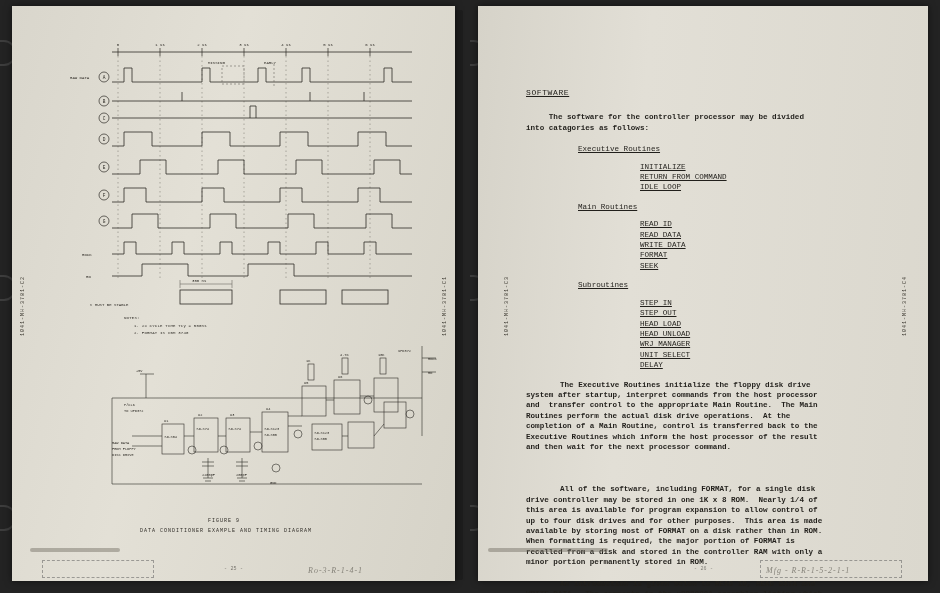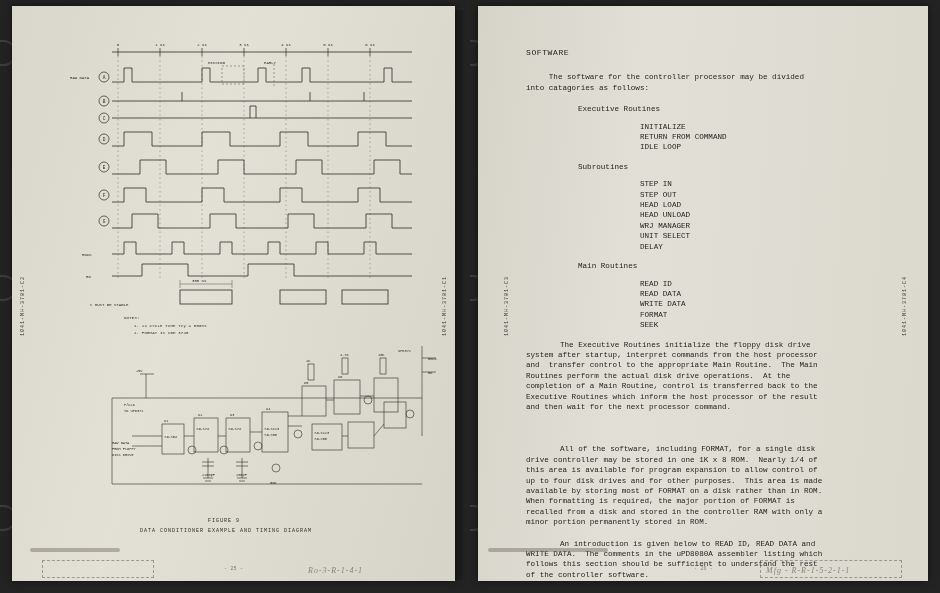--- a/index.html
+++ b/index.html
@@ -27,26 +27,26 @@
   .notch{position:absolute;width:14px;height:22px;border:2px solid #3d3d3d;border-left:none;border-radius:0 12px 12px 0;}
 
   
   .txt{position:absolute;color:#2e2b26;font-family:"Liberation Mono", monospace;letter-spacing:.2px;}
   .tiny{font-size:4px;line-height:5px;}
   .xs{font-size:5px;line-height:6px;}
 
   
   .doc{position:absolute;left:48px;top:42px;width:355px;color:#211f1b;
        font-family:"Liberation Mono", monospace;font-size:7.6px;line-height:10.4px;}
-  .doc .hdr{font-size:8px;letter-spacing:.6px;margin-bottom:14px;}
-  .doc p{margin:0 0 11px 0;white-space:pre-wrap;}
+  .doc .hdr{font-size:8px;letter-spacing:.6px;text-decoration:underline;margin-bottom:14px;margin-top:40px;}
+  .doc p{margin:0 0 11px 0;white-space:pre-wrap;font-weight:bold;}
   .doc .indent1{margin-left:52px;}
   .doc .indent2{margin-left:114px;}
   .doc .grp{margin:0 0 9px 0;}
-  .doc .grp .line{white-space:pre;}
+  .doc .grp .line{white-space:pre;text-decoration:underline;}
 
   
   .vert{position:absolute;transform:rotate(-90deg);transform-origin:left top;
         font-size:5px;color:#3a372f;letter-spacing:1px;white-space:nowrap;}
 
   
   .diagram{position:absolute;left:0;top:0;width:443px;height:575px;}
   svg{display:block;}
   .lbl{font-family:"Liberation Mono", monospace;fill:#2b2823;}
 
@@ -304,39 +304,39 @@
 
       <div class="grp">
         <div class="line indent1">Executive Routines</div>
         <div style="height:7px"></div>
         <div class="line indent2">INITIALIZE</div>
         <div class="line indent2">RETURN FROM COMMAND</div>
         <div class="line indent2">IDLE LOOP</div>
       </div>
 
       <div class="grp">
+        <div class="line indent1">Main Routines</div>
+        <div style="height:7px"></div>
+        <div class="line indent2">READ ID</div>
+        <div class="line indent2">READ DATA</div>
+        <div class="line indent2">WRITE DATA</div>
+        <div class="line indent2">FORMAT</div>
+        <div class="line indent2">SEEK</div>
+      </div>
+
+      <div class="grp">
         <div class="line indent1">Subroutines</div>
         <div style="height:7px"></div>
         <div class="line indent2">STEP IN</div>
         <div class="line indent2">STEP OUT</div>
         <div class="line indent2">HEAD LOAD</div>
         <div class="line indent2">HEAD UNLOAD</div>
         <div class="line indent2">WRJ MANAGER</div>
         <div class="line indent2">UNIT SELECT</div>
         <div class="line indent2">DELAY</div>
-      </div>
-
-      <div class="grp">
-        <div class="line indent1">Main Routines</div>
-        <div style="height:7px"></div>
-        <div class="line indent2">READ ID</div>
-        <div class="line indent2">READ DATA</div>
-        <div class="line indent2">WRITE DATA</div>
-        <div class="line indent2">FORMAT</div>
-        <div class="line indent2">SEEK</div>
       </div>
 
       <p style="text-indent:34px;">The Executive Routines initialize the floppy disk drive
 system after startup, interpret commands from the host processor
 and  transfer control to the appropriate Main Routine.  The Main
 Routines perform the actual disk drive operations.  At the
 completion of a Main Routine, control is transferred back to the
 Executive Routines which inform the host processor of the result
 and then wait for the next processor command.</p>
       <p style="text-indent:34px;margin-top:32px;">All of the software, including FORMAT, for a single disk

